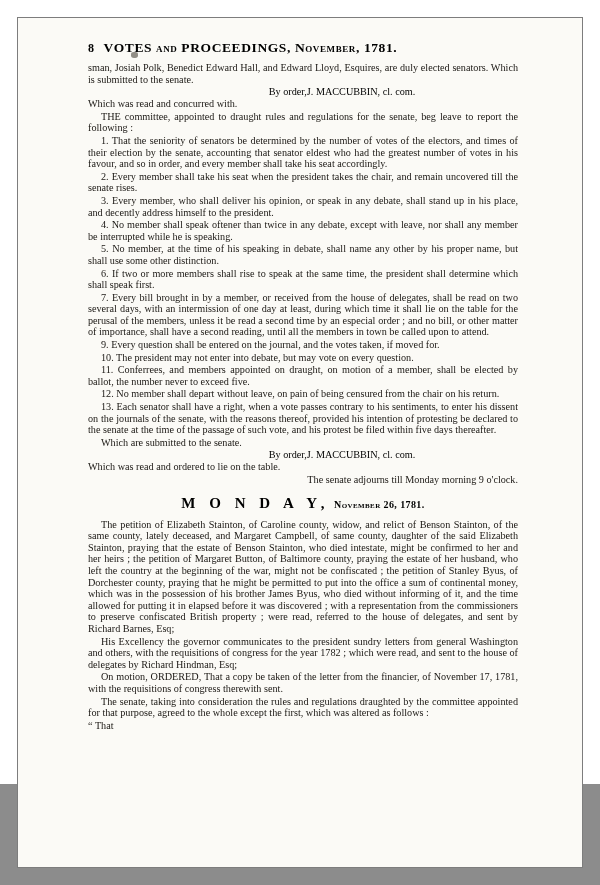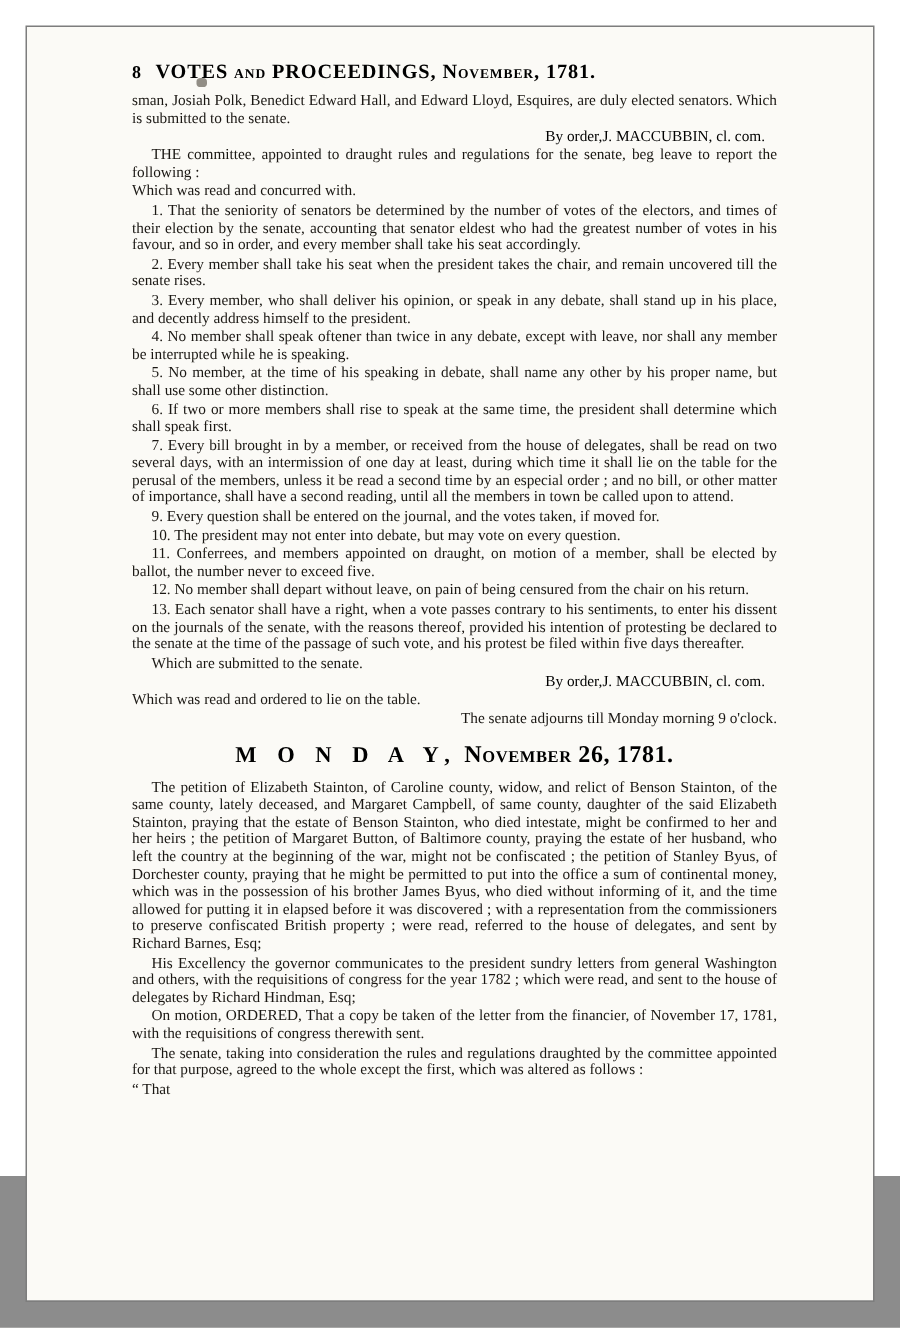--- a/index.html
+++ b/index.html
@@ -82,21 +82,21 @@
     margin-bottom: 1px;
   }
   .ind {
     text-indent: 13px;
   }
   .nohang {
     text-indent: 0;
   }
   .byorder {
     display: flex;
-    justify-content: flex-end;
+    justify-content: center;
     font-size: 10.2px;
     line-height: 12px;
     padding: 0 8px 0 86px;
   }
   .center {
     text-align: right;
     text-indent: 0;
   }
   .monday {
     text-align: center;
@@ -104,21 +104,21 @@
     letter-spacing: 1px;
     margin: 9px 0 7px 0;
     font-weight: bold;
   }
   .monday .day {
     letter-spacing: 5px;
     font-size: 15px;
   }
   .monday .date {
     letter-spacing: .4px;
-    font-size: 16px;
+    font-size: 10px;
     font-variant: small-caps;
   }
   .dropcap-para {
     text-indent: 0;
   }
   .tail {
     text-align: left;
     font-size: 10.2px;
     padding-right: 4px;
     margin-top: 1px;
@@ -138,23 +138,23 @@
       <span class="pgnum">8</span><span class="hdr-main">VOTES and PROCEEDINGS, November, 1781.</span>
     </div>
 
     <p class="blk nohang">sman, Josiah Polk, Benedict Edward Hall, and Edward Lloyd, Esquires, are duly elected senators. Which is submitted to the senate.</p>
 
     <div class="byorder">
       <span>By order,</span>
       <span>J. MACCUBBIN, cl. com.</span>
     </div>
 
+    <p class="blk nohang">Which was read and concurred with.</p>
+
     <p class="blk ind">THE committee, appointed to draught rules and regulations for the senate, beg leave to report the following :</p>
-
-    <p class="blk nohang">Which was read and concurred with.</p>
 
     <p class="blk ind">1. That the seniority of senators be determined by the number of votes of the electors, and times of their election by the senate, accounting that senator eldest who had the greatest number of votes in his favour, and so in order, and every member shall take his seat accordingly.</p>
     <p class="blk ind">2. Every member shall take his seat when the president takes the chair, and remain uncovered till the senate rises.</p>
     <p class="blk ind">3. Every member, who shall deliver his opinion, or speak in any debate, shall stand up in his place, and decently address himself to the president.</p>
     <p class="blk ind">4. No member shall speak oftener than twice in any debate, except with leave, nor shall any member be interrupted while he is speaking.</p>
     <p class="blk ind">5. No member, at the time of his speaking in debate, shall name any other by his proper name, but shall use some other distinction.</p>
     <p class="blk ind">6. If two or more members shall rise to speak at the same time, the president shall determine which shall speak first.</p>
     <p class="blk ind">7. Every bill brought in by a member, or received from the house of delegates, shall be read on two several days, with an intermission of one day at least, during which time it shall lie on the table for the perusal of the members, unless it be read a second time by an especial order ; and no bill, or other matter of importance, shall have a second reading, until all the members in town be called upon to attend.</p>
     <p class="blk ind">9. Every question shall be entered on the journal, and the votes taken, if moved for.</p>
     <p class="blk ind">10. The president may not enter into debate, but may vote on every question.</p>

